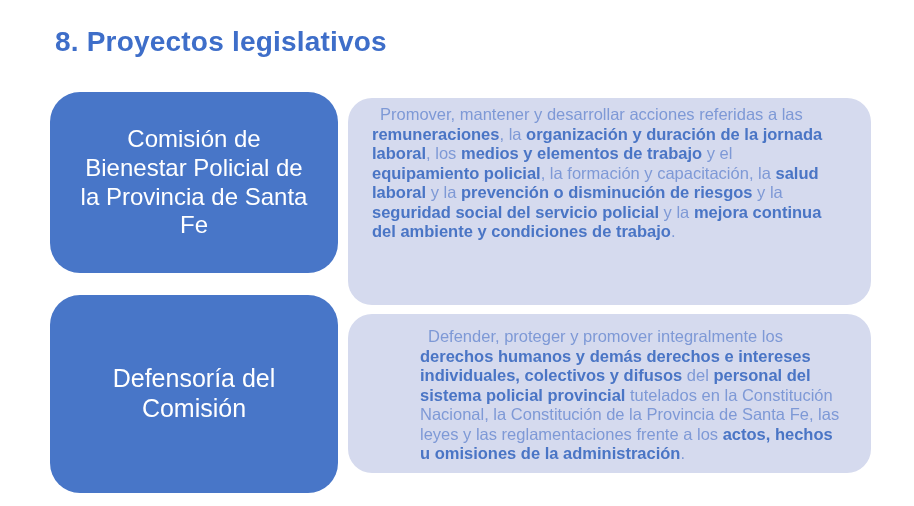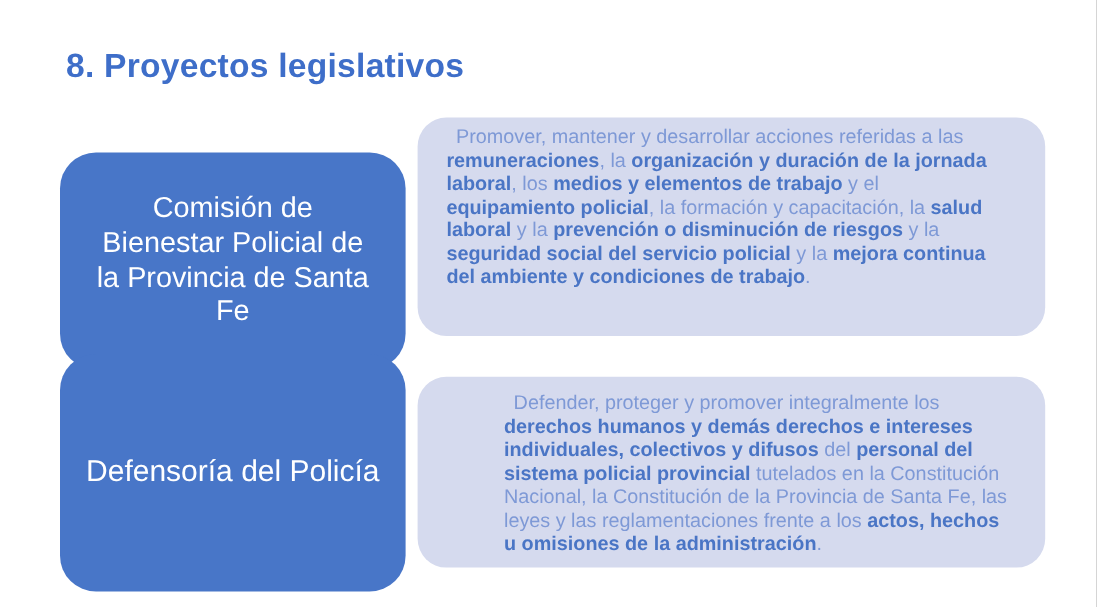--- a/index.html
+++ b/index.html
@@ -23,52 +23,51 @@
     margin: 0 auto;
   }
   .slide-title {
     position: absolute;
     left: 55px;
     top: 26px;
     font-size: 28px;
     font-weight: 700;
     letter-spacing: 0.2px;
     color: var(--title);
-    margin-top: 13px;
   }
   .name-box {
     position: absolute;
     left: 50px;
     width: 288px;
     background: var(--box);
     border-radius: 30px;
     display: flex;
     align-items: center;
     justify-content: center;
     text-align: center;
   }
-  .name-box.row0 { top: 92px;  height: 181px; margin-top: 35px; }
+  .name-box.row0 { top: 92px;  height: 181px; }
   .name-box.row1 { top: 295px; height: 198px; }
   .name-label {
     color: var(--label);
     font-size: 24px;
     font-weight: 400;
     line-height: 1.19;
     white-space: pre-line;
     padding: 0 10px;
   }
   .name-box.row1 .name-label { font-size: 25px; }
   .desc-panel {
     position: absolute;
     left: 348px;
     width: 523px;
     background: var(--panel);
     border-radius: 24px;
   }
-  .desc-panel.row0 { top: 98px;  height: 182px; }
+  .desc-panel.row0 { top: 98px;  height: 207px; }
   .desc-panel.row1 { top: 314px; height: 159px; }
   .desc-text {
     font-size: 16.5px;
     line-height: 19.5px;
     color: var(--body-regular);
     text-indent: 8px;
     padding: 7px 28px 0 24px;
   }
   .desc-panel.row1 .desc-text { padding-top: 13px; margin-left: 48px; }
   .desc-text .seg { color: var(--body-regular); font-weight: 400; }
@@ -85,19 +84,19 @@
     <div class="name-label">Comisión de
 Bienestar Policial de
 la Provincia de Santa
 Fe</div>
   </div>
   <div class="desc-panel row0">
     <div class="desc-text"><span class="seg"> Promover, mantener y desarrollar acciones referidas a las </span><span class="seg bold">remuneraciones</span><span class="seg">, la </span><span class="seg bold">organización y duración de la jornada laboral</span><span class="seg">, los </span><span class="seg bold">medios y elementos de trabajo</span><span class="seg"> y el </span><span class="seg bold">equipamiento policial</span><span class="seg">, la formación y capacitación, la </span><span class="seg bold">salud laboral</span><span class="seg"> y la </span><span class="seg bold">prevención o disminución de riesgos</span><span class="seg"> y la </span><span class="seg bold">seguridad social del servicio policial</span><span class="seg"> y la </span><span class="seg bold">mejora continua del ambiente y condiciones de trabajo</span><span class="seg">.</span></div>
   </div>
 
   <div class="name-box row1">
-    <div class="name-label">Defensoría del Policía</div>
+    <div class="name-label">Defensoría del Comisión</div>
   </div>
   <div class="desc-panel row1">
     <div class="desc-text"><span class="seg"> Defender, proteger y promover integralmente los </span><span class="seg bold">derechos humanos y demás derechos e intereses individuales, colectivos y difusos</span><span class="seg"> del </span><span class="seg bold">personal del sistema policial provincial</span><span class="seg"> tutelados en la Constitución Nacional, la Constitución de la Provincia de Santa Fe, las leyes y las reglamentaciones frente a los </span><span class="seg bold">actos, hechos u omisiones de la administración</span><span class="seg">.</span></div>
   </div>
 
 </div>
 
 </body></html>

